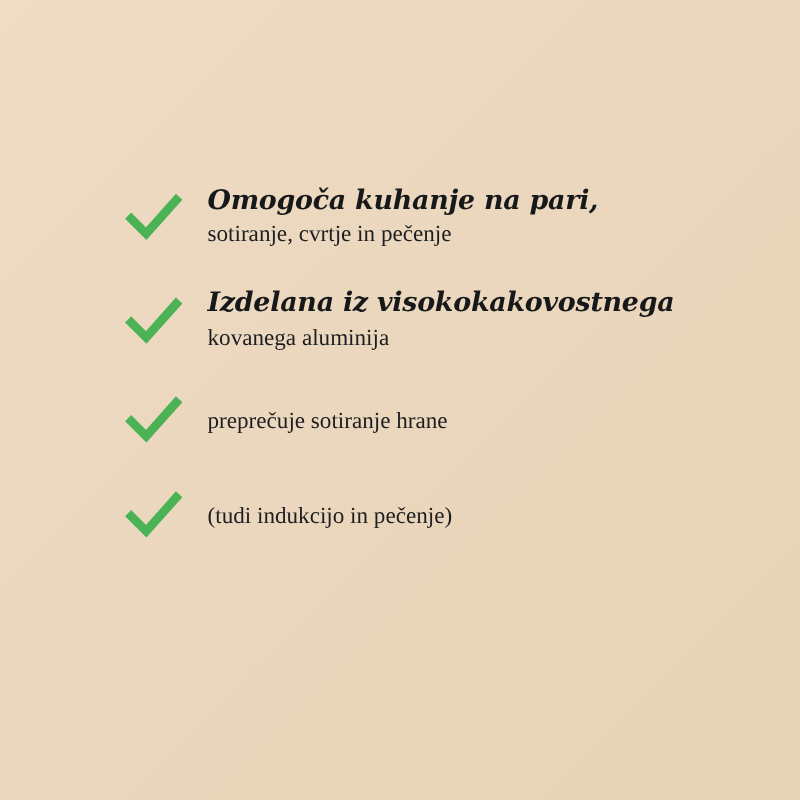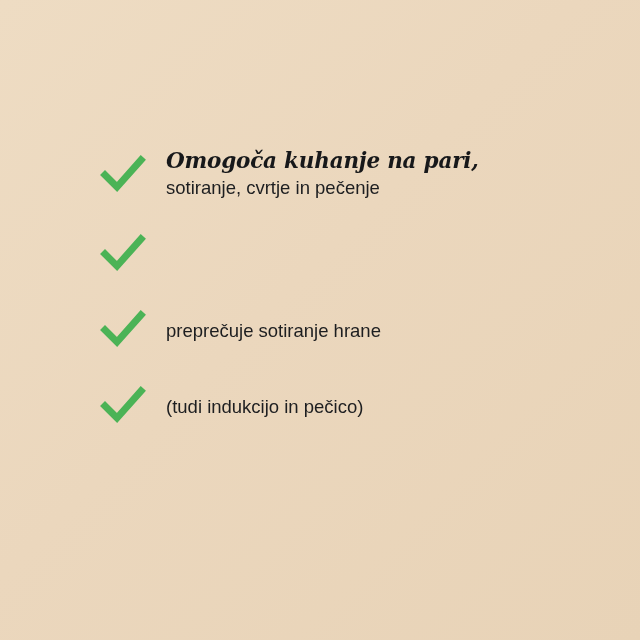--- a/index.html
+++ b/index.html
@@ -54,21 +54,21 @@
     font-family: "DejaVu Serif", "Liberation Serif", serif;
     font-style: italic;
     font-weight: 700;
     font-size: 21.5px;
     line-height: 1.18;
     color: #17181a;
     letter-spacing: -0.2px;
     white-space: nowrap;
   }
   .feature-sub {
-    font-family: Liberation Sans, sans-serif;
+    font-family: Liberation Serif, serif;
     font-weight: 400;
     font-size: 18.5px;
     line-height: 1.3;
     color: #1d1e20;
     margin-top: 3px;
     white-space: nowrap;
   }
 </style>
 </head>
 <body style="background: rgb(236, 216, 190);">
@@ -88,20 +88,22 @@
       </span>
     </div>
 
     <div class="feature-row">
       <span class="check-icon">
         <svg viewBox="0 0 46 46" aria-hidden="true">
           <path d="M5 24 L17 36 L41 9" fill="none" stroke="#4bb356" stroke-width="7" stroke-linecap="square" stroke-linejoin="miter"></path>
         </svg>
       </span>
       <span class="feature-text">
+        <span class="feature-title">Izdelana iz visokokakovostnega</span>
+        <span class="feature-sub">kovanega aluminija</span>
       </span>
     </div>
 
     <div class="feature-row">
       <span class="check-icon">
         <svg viewBox="0 0 46 46" aria-hidden="true">
           <path d="M5 24 L17 36 L41 9" fill="none" stroke="#4bb356" stroke-width="7" stroke-linecap="square" stroke-linejoin="miter"></path>
         </svg>
       </span>
       <span class="feature-text">
@@ -109,18 +111,18 @@
       </span>
     </div>
 
     <div class="feature-row">
       <span class="check-icon">
         <svg viewBox="0 0 46 46" aria-hidden="true">
           <path d="M5 24 L17 36 L41 9" fill="none" stroke="#4bb356" stroke-width="7" stroke-linecap="square" stroke-linejoin="miter"></path>
         </svg>
       </span>
       <span class="feature-text">
-        <span class="feature-sub">(tudi indukcijo in pečico)</span>
+        <span class="feature-sub">(tudi indukcijo in pečenje)</span>
       </span>
     </div>
 
   </div>
 </div>
 
 </body></html>

